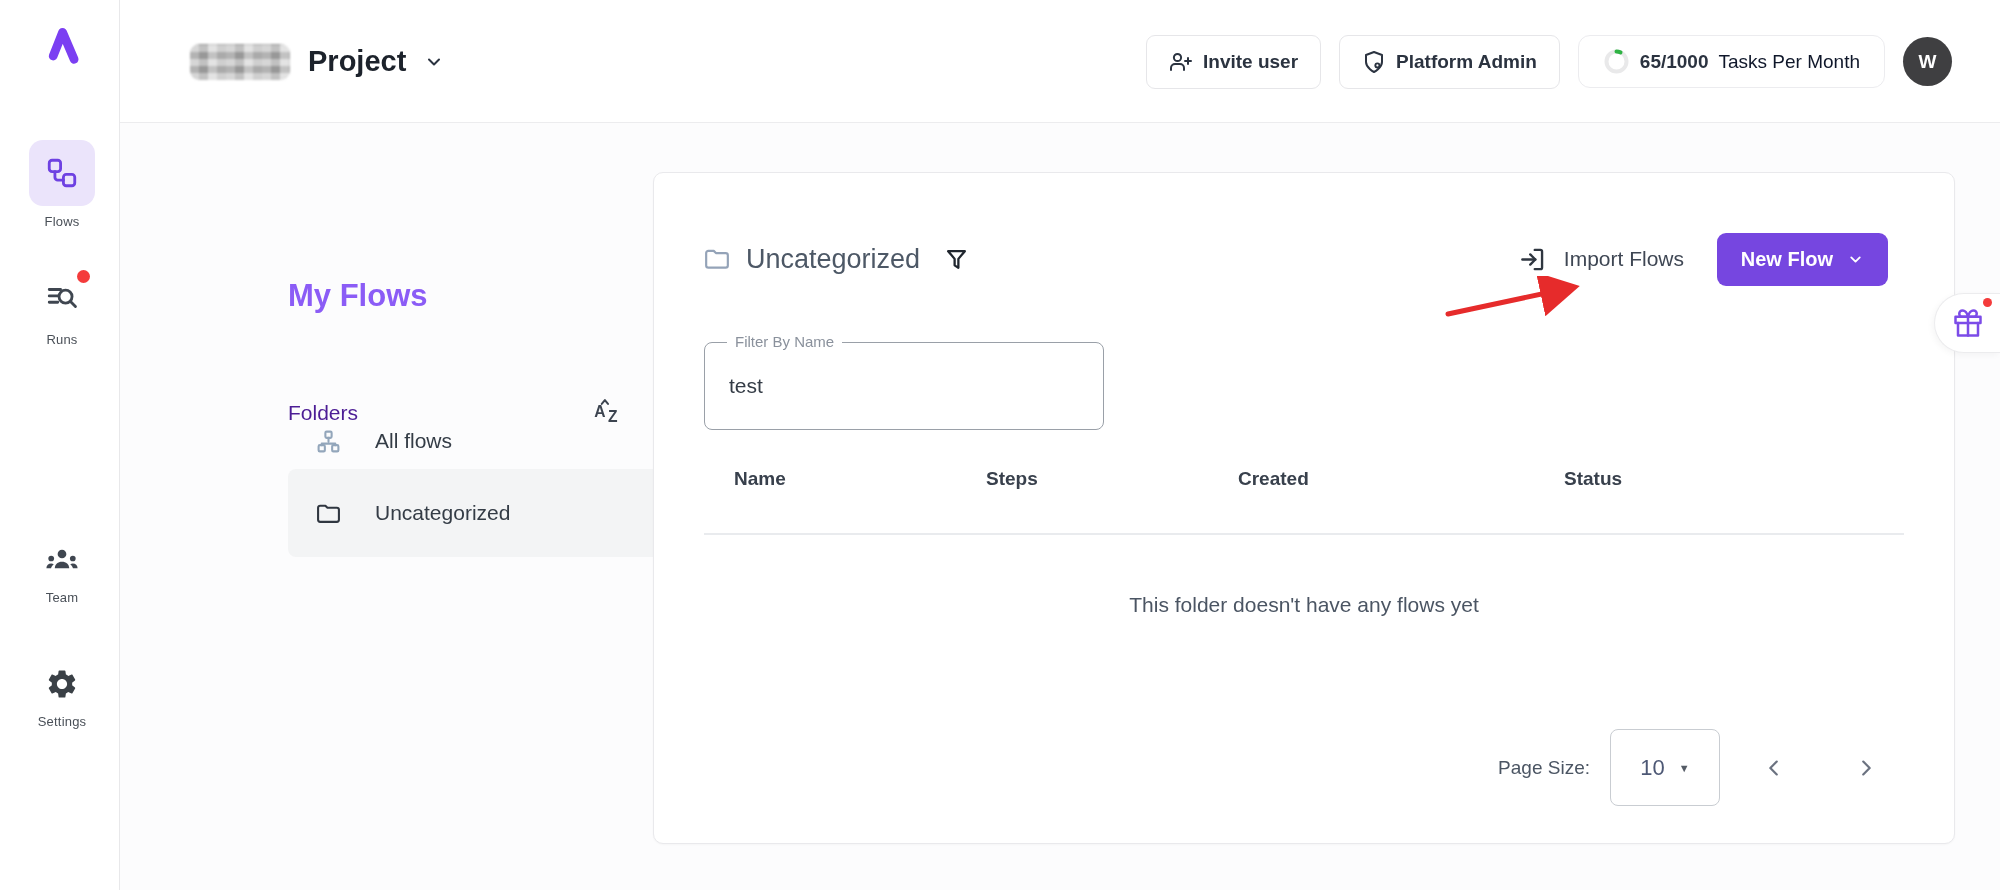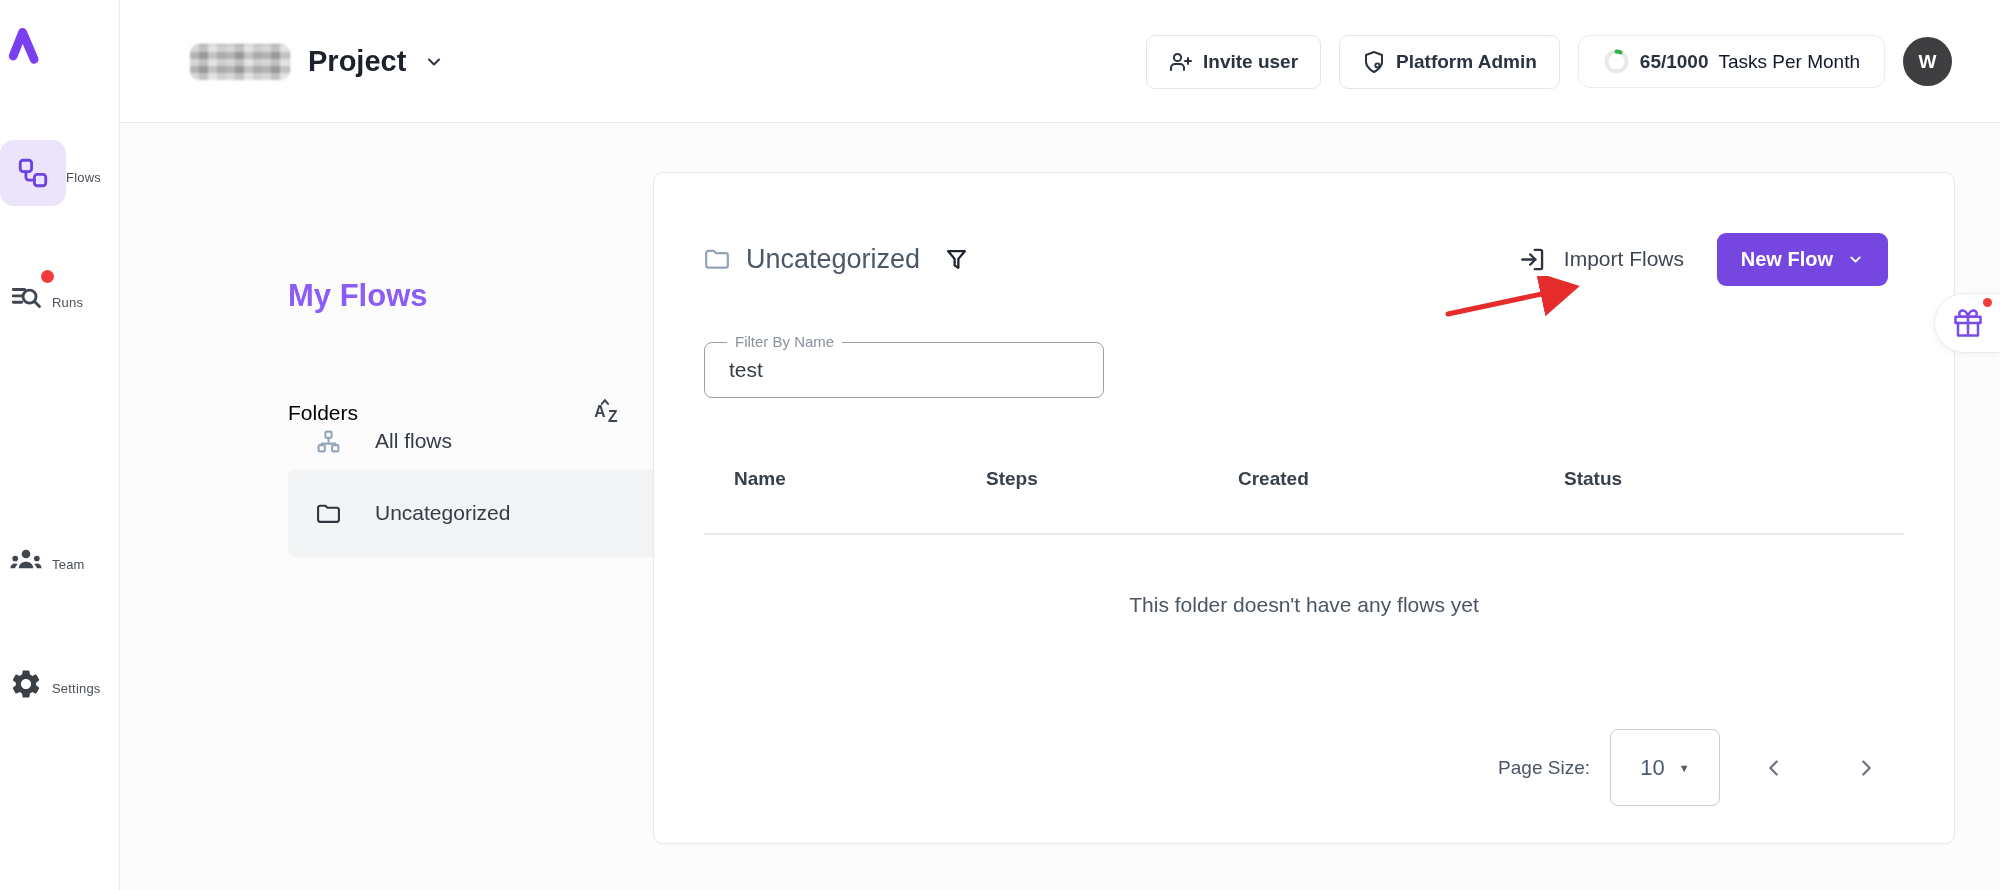--- a/index.html
+++ b/index.html
@@ -2,21 +2,21 @@
 <html><head>
 <meta charset="utf-8">
 <style>
   * { margin:0; padding:0; box-sizing:border-box; }
   html,body { width:2000px; height:890px; }
   body { font-family:"Liberation Sans", sans-serif; background:#ffffff; position:relative; overflow:hidden; color:#2b3340; }
   .abs { position:absolute; }
 
   
   #sidebar { left:0; top:0; width:120px; height:890px; background:#fff; border-right:1px solid #e8e8ea; z-index:5; }
-  .side-item { position:absolute; left:0; width:124px; display:flex; align-items:center; cursor:pointer; }
+  .side-item { position:absolute; left:0; width:124px; display:flex; flex-direction:column; align-items:center; cursor:pointer; }
   .side-label { font-size:13px; color:#4a5058; margin-top:8px; letter-spacing:.2px; }
   .icon-box { width:66px; height:66px; border-radius:14px; display:flex; align-items:center; justify-content:center; position:relative; }
   .icon-box.active { background:#ebe4fb; }
   .reddot { position:absolute; width:13px; height:13px; border-radius:50%; background:#f43b3b; }
 
   
   #header { left:120px; top:0; width:1880px; height:123px; background:#fff; border-bottom:1px solid #ececee; display:flex; align-items:center; z-index:4; }
   #project-group { position:absolute; left:70px; top:0; height:123px; display:flex; align-items:center; gap:18px; cursor:pointer; }
   #blur-name { width:100px; height:36px; border-radius:9px;
     background:
@@ -28,39 +28,39 @@
   .hbtn { display:flex; align-items:center; gap:10px; border:1px solid #e6e6e9; background:#fff; border-radius:9px; padding:14px 22px; font-size:19px; font-weight:700; color:#2b3340; cursor:pointer; font-family:inherit; }
   #tasks-pill { display:flex; align-items:center; gap:10px; border:1px solid #ececef; background:#fff; border-radius:12px; padding:12px 24px; cursor:pointer; }
   #tasks-count { font-size:19px; font-weight:700; color:#2b3340; }
   #tasks-label { font-size:19px; font-weight:400; color:#0f172a; }
   #avatar { width:49px; height:49px; border-radius:50%; background:#3f3f41; color:#fff; font-size:19px; font-weight:700; display:flex; align-items:center; justify-content:center; cursor:pointer; }
 
   
   #content { left:120px; top:123px; width:1880px; height:767px; background:#fcfcfd; }
   #page-title { position:absolute; left:168px; top:155px; font-size:31px; font-weight:700; color:#8b5cf6; }
   #folders-row { position:absolute; left:168px; top:278px; width:412px; display:flex; align-items:center; }
-  #folders-label { font-size:21px; color:#000000; }
+  #folders-label { font-size:21px; color:#4c1d95; }
   #sort-btn { position:absolute; left:305px; top:-4px; cursor:pointer; }
   #add-folder-btn { position:absolute; left:378px; top:-14px; font-size:34px; font-weight:300; color:#3c4450; cursor:pointer; line-height:1; }
   .folder-row { position:absolute; left:168px; width:432px; height:88px; display:flex; align-items:center; border-radius:8px; cursor:pointer; }
   .folder-row.selected { background:#f3f4f5; }
   .folder-ico { margin-left:28px; display:flex; }
   .folder-name { margin-left:34px; font-size:21px; color:#343c46; }
   .folder-count { margin-left:auto; margin-right:36px; font-size:21px; color:#7a828c; }
 
   
   #card { left:653px; top:172px; width:1302px; height:672px; background:#fff; border:1px solid #e9e9ec; border-radius:10px; box-shadow:0 1px 2px rgba(0,0,0,.03); }
   #card-head { position:absolute; left:50px; top:58px; right:66px; height:56px; display:flex; align-items:center; }
   #panel-title { font-size:27px; color:#4d5866; margin-left:16px; }
   #filter-funnel { margin-left:24px; cursor:pointer; display:flex; }
   #import-flow { position:absolute; right:204px; display:flex; align-items:center; gap:18px; cursor:pointer; }
   #import-label { font-size:21px; color:#3f4754; }
   #new-flow-btn { position:absolute; right:0; display:flex; align-items:center; gap:14px; background:#7646e0; color:#fff; border:none; border-radius:9px; padding:15px 24px; font-size:20px; font-weight:700; cursor:pointer; font-family:Liberation Sans, sans-serif; }
 
-  #filter-field { position:absolute; left:50px; top:169px; width:400px; height:56px; border:1px solid #9aa0a8; border-radius:8px; }
+  #filter-field { position:absolute; left:50px; top:169px; width:400px; height:88px; border:1px solid #9aa0a8; border-radius:8px; }
   #filter-label { position:absolute; left:22px; top:-10px; background:#fff; padding:0 8px; font-size:15px; color:#8a919c; }
   #filter-input { position:absolute; left:24px; top:0; width:350px; height:100%; border:none; outline:none; font-size:21px; color:#343c46; font-family:inherit; background:transparent; }
 
   #table-head { position:absolute; left:50px; right:50px; top:295px; height:40px; }
   .th { position:absolute; font-size:19px; font-weight:700; color:#38404c; }
   #th-0 { left:30px; } #th-1 { left:282px; } #th-2 { left:534px; } #th-3 { left:860px; }
   #table-divider { position:absolute; left:50px; right:50px; top:360px; height:2px; background:#e9ebee; }
 
   #empty-text { position:absolute; left:0; right:0; top:420px; text-align:center; font-size:21px; color:#4b5563; }
 

